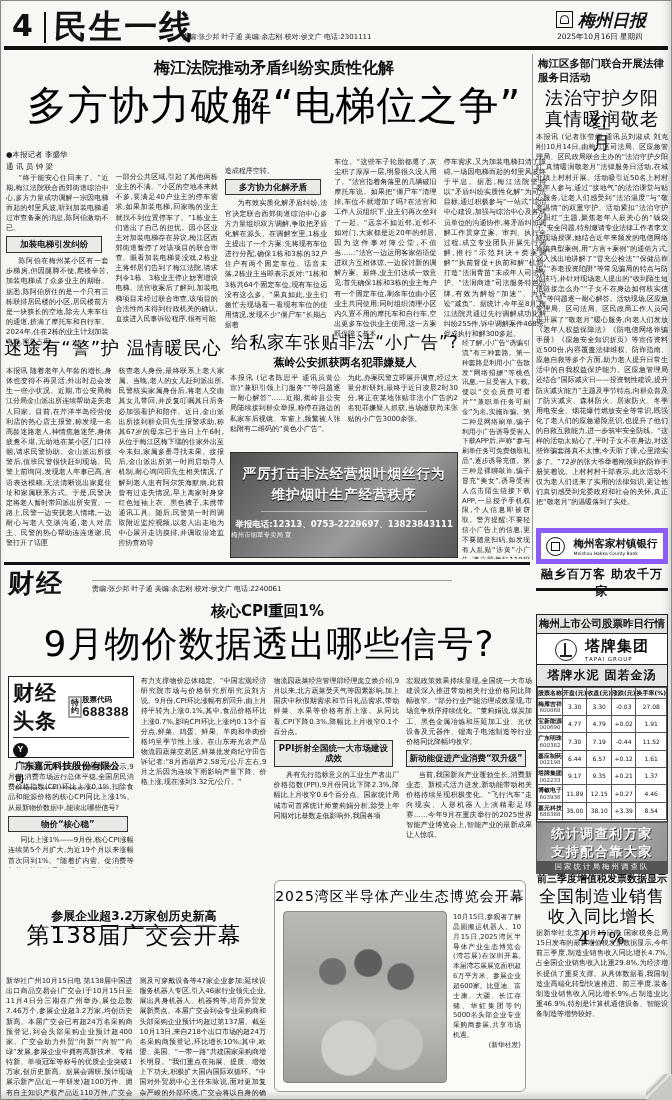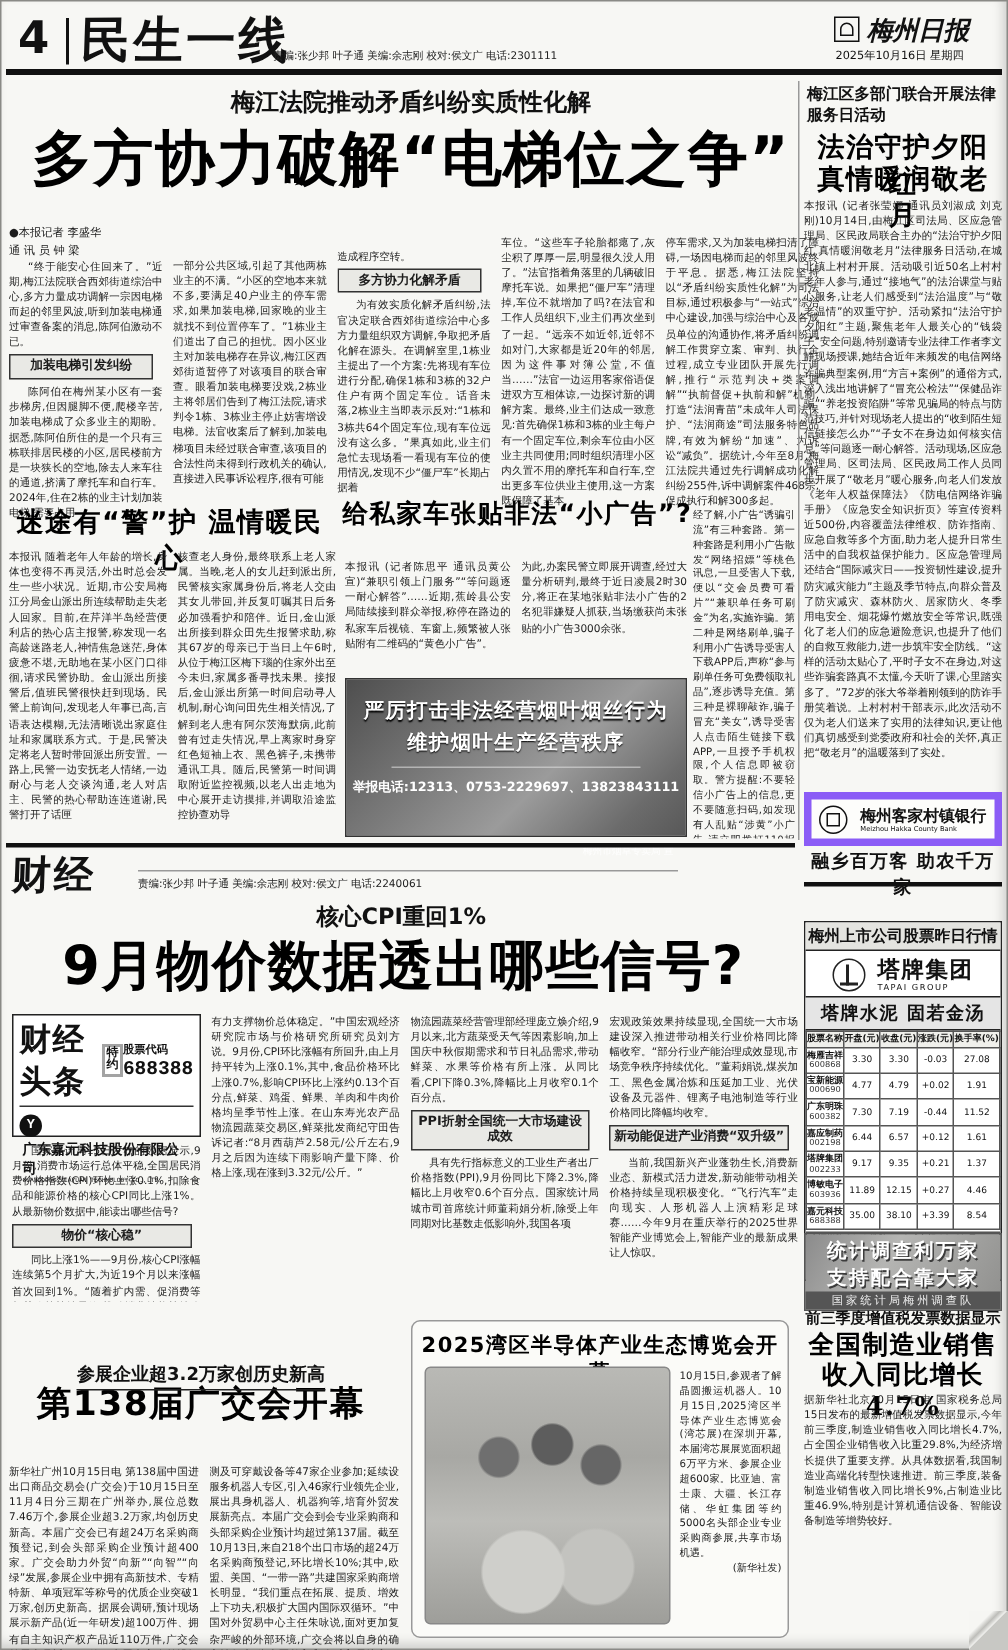--- a/index.html
+++ b/index.html
@@ -11,36 +11,36 @@
   .bt{font-size:7px;line-height:1.45;text-align:justify;color:#1c1c1c;overflow:hidden;}
   .bt p{margin:0;text-indent:1.8em;}
   .bt p.ni{text-indent:0;}
   .shbox{border:1px solid #333;background:#e9e9e5;text-align:center;font-weight:bold;
          font-size:8.5px;line-height:1.25;padding:2px 1px;margin:3px 6px 3px 0;text-indent:0;}
   .cols{display:flex;gap:7px;}
   .col{flex:1;overflow:hidden;}
   .rule{background:#111;}
   .thin{background:#999;}
   .kicker{font-weight:bold;}
-  .hl{font-weight:700;letter-spacing:1px;color:#000;}
+  .hl{font-weight:400;letter-spacing:1px;color:#000;}
   .byline{font-size:7.5px;line-height:1.6;text-indent:0;margin-bottom:2px;}
   
   .pagenum{font-size:30px;font-weight:900;}
   .secttl{font-size:33px;font-weight:900;letter-spacing:2px;transform:skewX(-2deg);}
   .credits{font-size:7px;color:#222;}
   .masthead{font-size:17px;font-weight:900;font-family:"DejaVu Serif","Liberation Serif",serif;font-style:italic;}
   .mlogo{width:17px;height:17px;border:1.5px solid #111;display:inline-block;position:relative;}
   .mlogo:before{content:"";position:absolute;left:3px;top:3px;right:3px;bottom:3px;border:1px solid #111;border-radius:50% 50% 0 0;}
   .dateline{font-size:7.5px;}
   
   .tobacco{background:linear-gradient(135deg,#4e4e4e,#7a7a7a 35%,#9b9b9b 60%,#6b6b6b 85%,#585858);
            color:#fff;border:1px solid #333;}
   .tobacco .l{font-size:13.5px;font-weight:900;letter-spacing:1px;text-shadow:0 1px 1px #000;}
   .tobacco .ph{font-size:8.5px;font-weight:bold;}
-  .tobacco .sg{font-size:6.5px;text-align:right;padding-right:8px;opacity:.9;margin-top:32px;}
+  .tobacco .sg{font-size:6.5px;text-align:left;padding-right:8px;opacity:.9;}
   .bankad{border:5px solid #8b5cf6;background:#fdfdfb;}
   .blogo{width:17px;height:17px;border-radius:50%;border:1.5px solid #111;display:inline-block;position:relative;vertical-align:middle;}
   .blogo:before{content:"";position:absolute;left:4px;top:4px;right:4px;bottom:4px;border:1px solid #111;}
   .statbanner{background:linear-gradient(120deg,#8b8b8b,#b5b5b3 40%,#8f8f8d);border:1px solid #555;color:#fff;}
   .statbanner .l{font-size:13px;font-weight:900;letter-spacing:1.5px;text-shadow:1px 1px 0 #3c3c3c;}
   .statbanner .f{background:#555;color:#eee;font-size:7.5px;letter-spacing:2px;padding:1px 0;}
   .hdbox{border:1.5px solid #222;background:#fff;padding:2px 4px;font-family:Liberation Mono, monospace;}
   .hdbox .t1{font-size:21px;font-weight:900;letter-spacing:1px;}
   .teyue{border:2px solid #a3a3a3;font-size:8px;font-weight:bold;width:11px;line-height:1.05;padding:1px;display:inline-block;vertical-align:middle;}
   .jylogo{width:15px;height:15px;border-radius:50%;background:#111;color:#fff;display:inline-block;
@@ -120,20 +120,21 @@
 
   
   <div class="abs ctr hl" style="left:2px;top:336px;width:222px;font-size:18px;">迷途有“警”护 温情暖民心</div>
   <div class="abs bt" style="left:6px;top:366px;width:218px;height:192px;column-count:2;column-gap:7px;">
     <p class="ni">本报讯 随着老年人年龄的增长,身体也变得不再灵活,外出时总会发生一些小状况。近期,市公安局梅江分局金山派出所连续帮助走失老人回家。目前,在芹洋半岛经营便利店的热心店主报警,称发现一名高龄迷路老人,神情焦急迷茫,身体疲惫不堪,无助地在某小区门口徘徊,请求民警协助。金山派出所接警后,值班民警很快赶到现场。民警上前询问,发现老人年事已高,言语表达模糊,无法清晰说出家庭住址和家属联系方式。于是,民警决定将老人暂时带回派出所安置。一路上,民警一边安抚老人情绪,一边耐心与老人交谈沟通,老人对店主、民警的热心帮助连连道谢,民警打开了话匣</p>
     <p class="ni">核查老人身份,最终联系上老人家属。当晚,老人的女儿赶到派出所,民警核实家属身份后,将老人交由其女儿带回,并反复叮嘱其日后务必加强看护和陪伴。近日,金山派出所接到群众田先生报警求助,称其67岁的母亲已于当日上午6时,从位于梅江区梅下瑙的住家外出至今未归,家属多番寻找未果。接报后,金山派出所第一时间启动寻人机制,耐心询问田先生相关情况,了解到老人患有阿尔茨海默病,此前曾有过走失情况,早上离家时身穿红色短袖上衣、黑色裤子,未携带通讯工具。随后,民警第一时间调取附近监控视频,以老人出走地为中心展开走访摸排,并调取沿途监控协查劝导</p>
   </div>
 
   
   <div class="abs ctr hl" style="left:228px;top:331px;width:234px;font-size:17px;">给私家车张贴非法“小广告”?</div>
+  <div class="abs ctr" style="left:228px;top:355px;width:234px;font-size:11px;font-weight:bold;">蕉岭公安抓获两名犯罪嫌疑人</div>
   <div class="abs cols" style="left:230px;top:373px;width:228px;height:74px;">
     <div class="col bt">
         <p class="ni">本报讯 (记者陈思平 通讯员黄公宣)“兼职引领上门服务”“等问题逐一耐心解答”……近期,蕉岭县公安局陆续接到群众举报,称停在路边的私家车后视镜、车窗上,频繁被人张贴附有二维码的“黄色小广告”。</p>
       </div>
     <div class="col bt">
         <p class="ni">为此,办案民警立即展开调查,经过大量分析研判,最终于近日凌晨2时30分,将正在某地张贴非法小广告的2名犯罪嫌疑人抓获,当场缴获尚未张贴的小广告3000余张。</p>
       </div>
   </div>
   <div class="abs bt" style="left:462px;top:339px;width:68px;height:220px;font-size:6.8px;">
     <p class="ni">经了解,小广告“诱骗引流”有三种套路。第一种套路是利用小广告散发“网络招嫖”等桃色讯息,一旦受害人下载,便以“交会员费可看片”“兼职单任务可刷金”为名,实施诈骗。第二种是网络刷单,骗子利用小广告诱导受害人下载APP后,声称“参与刷单任务可免费领取礼品”,逐步诱导充值。第三种是裸聊敲诈,骗子冒充“美女”,诱导受害人点击陌生链接下载APP,一旦授予手机权限,个人信息即被窃取。警方提醒:不要轻信小广告上的信息,更不要随意扫码,如发现有人乱贴“涉黄”小广告,请立即拨打110报警。</p>

